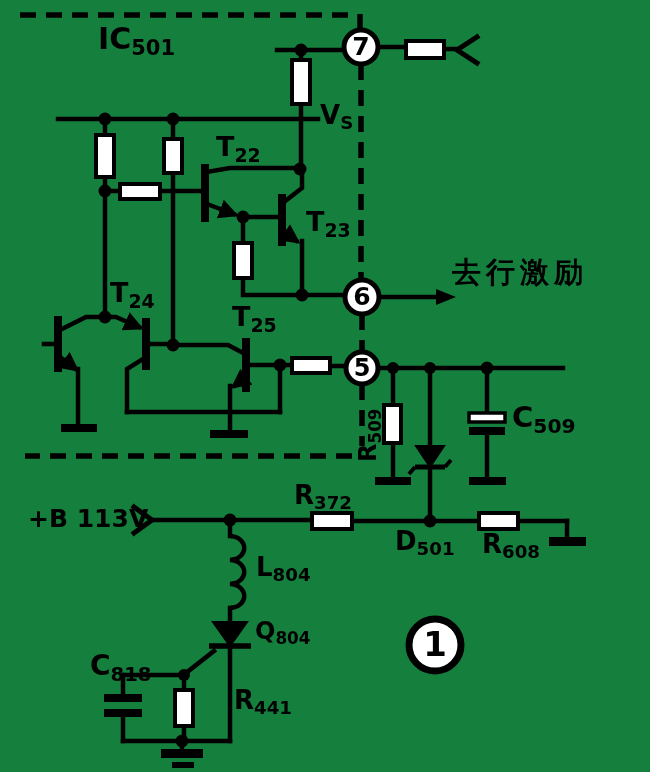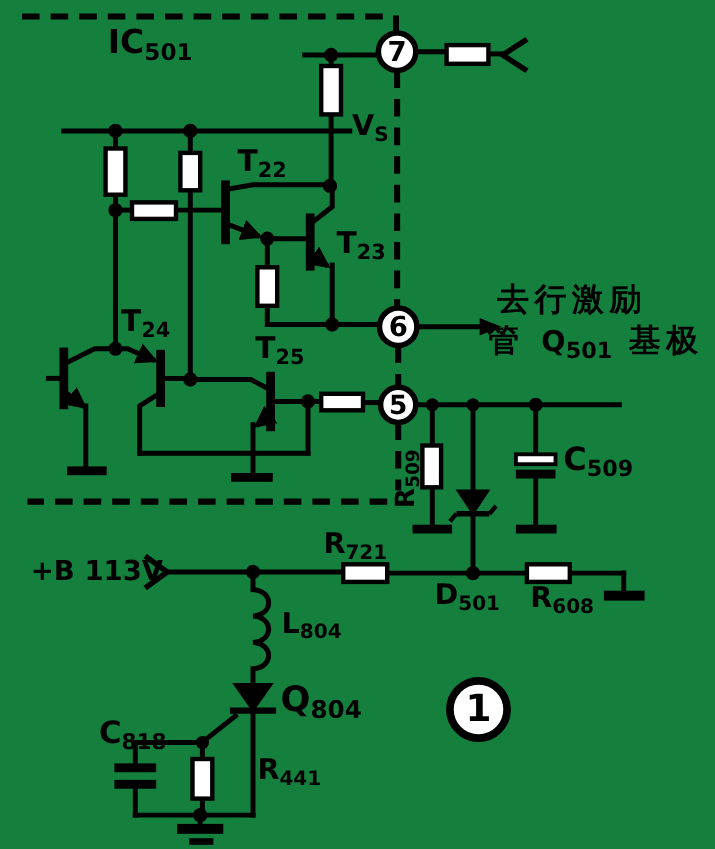--- a/index.html
+++ b/index.html
@@ -213,26 +213,25 @@
 
   <div class="lbl" style="left:320px;top:102px;font-size:26px;"><span>V</span><sub>S</sub></div>
 
   <div class="lbl" style="left:216px;top:133px;font-size:27px;"><span>T</span><sub>22</sub></div>
   <div class="lbl" style="left:306px;top:208px;font-size:27px;"><span>T</span><sub>23</sub></div>
   <div class="lbl" style="left:110px;top:279px;font-size:27px;"><span>T</span><sub>24</sub></div>
   <div class="lbl" style="left:232px;top:303px;font-size:27px;"><span>T</span><sub>25</sub></div>
 
   <div class="lbl rot" style="left:356px;top:462px;font-size:24px;"><span>R</span><sub>509</sub></div>
   <div class="lbl" style="left:512px;top:403px;font-size:29px;"><span>C</span><sub>509</sub></div>
-  <div class="lbl" style="left:294px;top:482px;font-size:26px;"><span>R</span><sub>721</sub></div>
+  <div class="lbl" style="left:294px;top:482px;font-size:26px;"><span>R</span><sub>372</sub></div>
   <div class="lbl" style="left:395px;top:528px;font-size:26px;"><span>D</span><sub>501</sub></div>
   <div class="lbl" style="left:482px;top:531px;font-size:26px;"><span>R</span><sub>608</sub></div>
   <div class="lbl" style="left:256px;top:554px;font-size:26px;"><span>L</span><sub>804</sub></div>
-  <div class="lbl" style="left:255px;top:619px;font-size:32px;"><span>Q</span><sub>804</sub></div>
+  <div class="lbl" style="left:255px;top:619px;font-size:24px;"><span>Q</span><sub>804</sub></div>
   <div class="lbl" style="left:90px;top:652px;font-size:28px;text-align:center;"><span>C</span><sub>818</sub></div>
   <div class="lbl" style="left:234px;top:687px;font-size:26px;"><span>R</span><sub>441</sub></div>
 
   <div class="lbl cn" style="left:452px;top:258px;font-size:29px;">去行激励</div>
-  <div class="lbl" style="left:443px;top:295px;font-size:29px;"><span class="cn">管 </span><span style="font-size:26px;">Q</span><sub>501</sub><span class="cn"> 基极</span></div>
 
   <div class="lbl pin" style="left:418px;top:627px;font-size:34px;">1</div>
 
 </div>
 
 </body></html>

